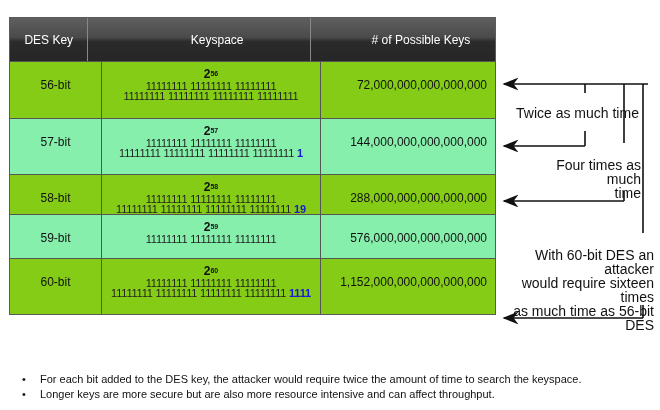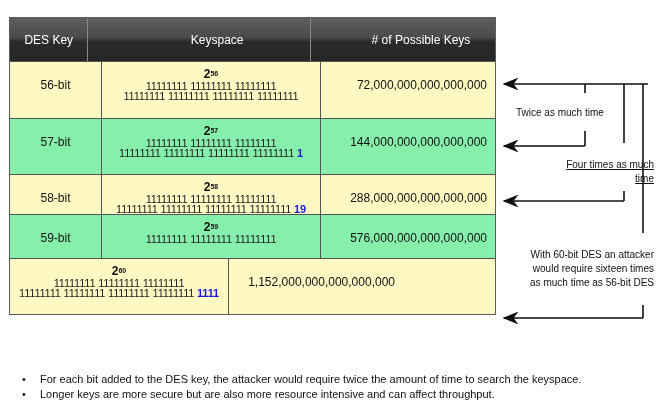--- a/index.html
+++ b/index.html
@@ -7,30 +7,30 @@
   .tbl { position: absolute; left: 9px; top: 17px; width: 487px; border: 1px solid #5a5a5a; box-sizing: border-box; }
   .hdr { display: flex; height: 43px; background: linear-gradient(to bottom, #5f5f5f 0%, #4a4a4a 45%, #2b2b2b 55%, #262626 100%); color: #fff; font-size: 12px; gap: 36px; }
   .hdr > div { display: flex; align-items: center; justify-content: center; border-right: 1px solid #888; box-sizing: border-box; }
   .hdr > div:last-child { border-right: none; }
   .c1 { width: 92px; }
   .c2 { width: 219px; }
   .c3 { width: 174px; }
   .row { display: flex; border-top: 1px solid #555; box-sizing: border-box; }
   .row > div { border-right: 1px solid #555; box-sizing: border-box; }
   .row > div:last-child { border-right: none; }
-  .row.odd { background: #fef9c3; }
+  .row.odd { background: #84cc16; }
   .row.even { background: #86efac; }
   .keycell { display: flex; align-items: flex-start; justify-content: center; padding-top: 16px; font-size: 12px; }
   .spacecell { text-align: center; font-size: 11px; line-height: 10px; padding-top: 6px; color: #222; }
   .pow { font-weight: bold; font-size: 12px; line-height: 13px; color: #111; }
   .pow sup { font-size: 7px; vertical-align: top; position: relative; top: -1px; }
   .bits { letter-spacing: -0.2px; }
   .extra { color: #1a1ad0; font-weight: bold; }
   .numcell { display: flex; align-items: flex-start; justify-content: flex-end; padding-top: 16px; padding-right: 8px; font-size: 12px; }
-  .lbl { position: absolute; font-size: 10px; color: #111; line-height: 14px; }
+  .lbl { position: absolute; font-size: 14px; color: #111; line-height: 14px; }
   .notes { position: absolute; left: 22px; top: 372px; font-size: 11px; color: #111; }
   .note { position: relative; padding-left: 18px; line-height: 15px; }
   .note .dot { position: absolute; left: 0; top: 0; }
   svg.arrows { position: absolute; left: 0; top: 0; }
 </style>
 </head>
 <body>
 
 <div class="tbl">
   <div class="hdr">
@@ -72,20 +72,21 @@
   <div class="row even" style="height:44px;">
     <div class="c1 keycell">59-bit</div>
     <div class="c2 spacecell">
       <div class="pow"><span>2</span><sup>59</sup></div>
       <div class="bits">11111111 11111111 11111111</div>
     </div>
     <div class="c3 numcell">576,000,000,000,000,000</div>
   </div>
 
   <div class="row odd" style="height:56px;">
+    <div class="c1 keycell">60-bit</div>
     <div class="c2 spacecell">
       <div class="pow"><span>2</span><sup>60</sup></div>
       <div class="bits">11111111 11111111 11111111</div>
       <div class="bits"><span style="white-space:pre;">11111111 11111111 11111111 11111111 </span><span class="extra">1111</span></div>
     </div>
     <div class="c3 numcell">1,152,000,000,000,000,000</div>
   </div>
 </div>
 
 <svg class="arrows" width="660" height="410">
@@ -106,21 +107,21 @@
     <line x1="624" y1="191" x2="624" y2="201"></line>
     <line x1="504" y1="201" x2="624" y2="201" marker-start="url(#ah)"></line>
 
     <line x1="643" y1="84" x2="643" y2="233"></line>
     <line x1="643" y1="305" x2="643" y2="318"></line>
     <line x1="504" y1="318" x2="643" y2="318" marker-start="url(#ah)"></line>
   </g>
 </svg>
 
 <div class="lbl" style="left:516px; top:106px;">Twice as much time</div>
-<div class="lbl" style="left:546px; top:158px; width:108px; text-align:right;text-decoration:underline;">
+<div class="lbl" style="left:533px; top:158px; width:108px; text-align:right;">
   <div>Four times as much</div>
   <div>time</div>
 </div>
 <div class="lbl" style="left:508px; top:248px; width:146px; text-align:right;">
   <div>With 60-bit DES an attacker</div>
   <div>would require sixteen times</div>
   <div>as much time as 56-bit DES</div>
 </div>
 
 <div class="notes">

